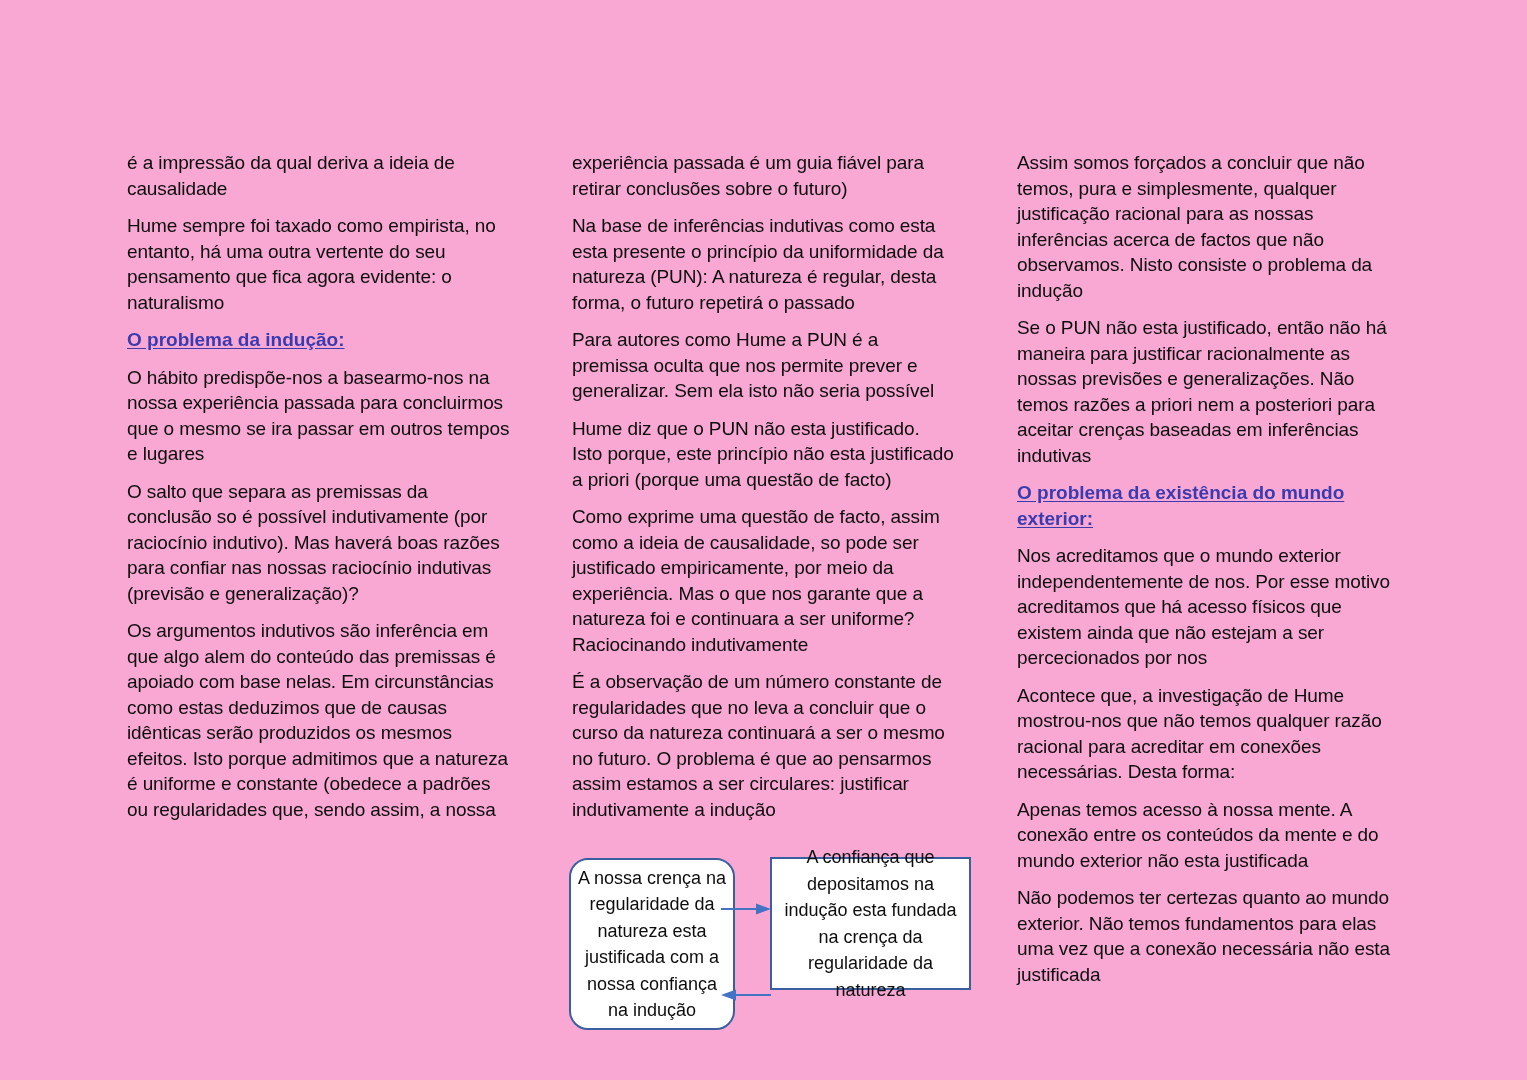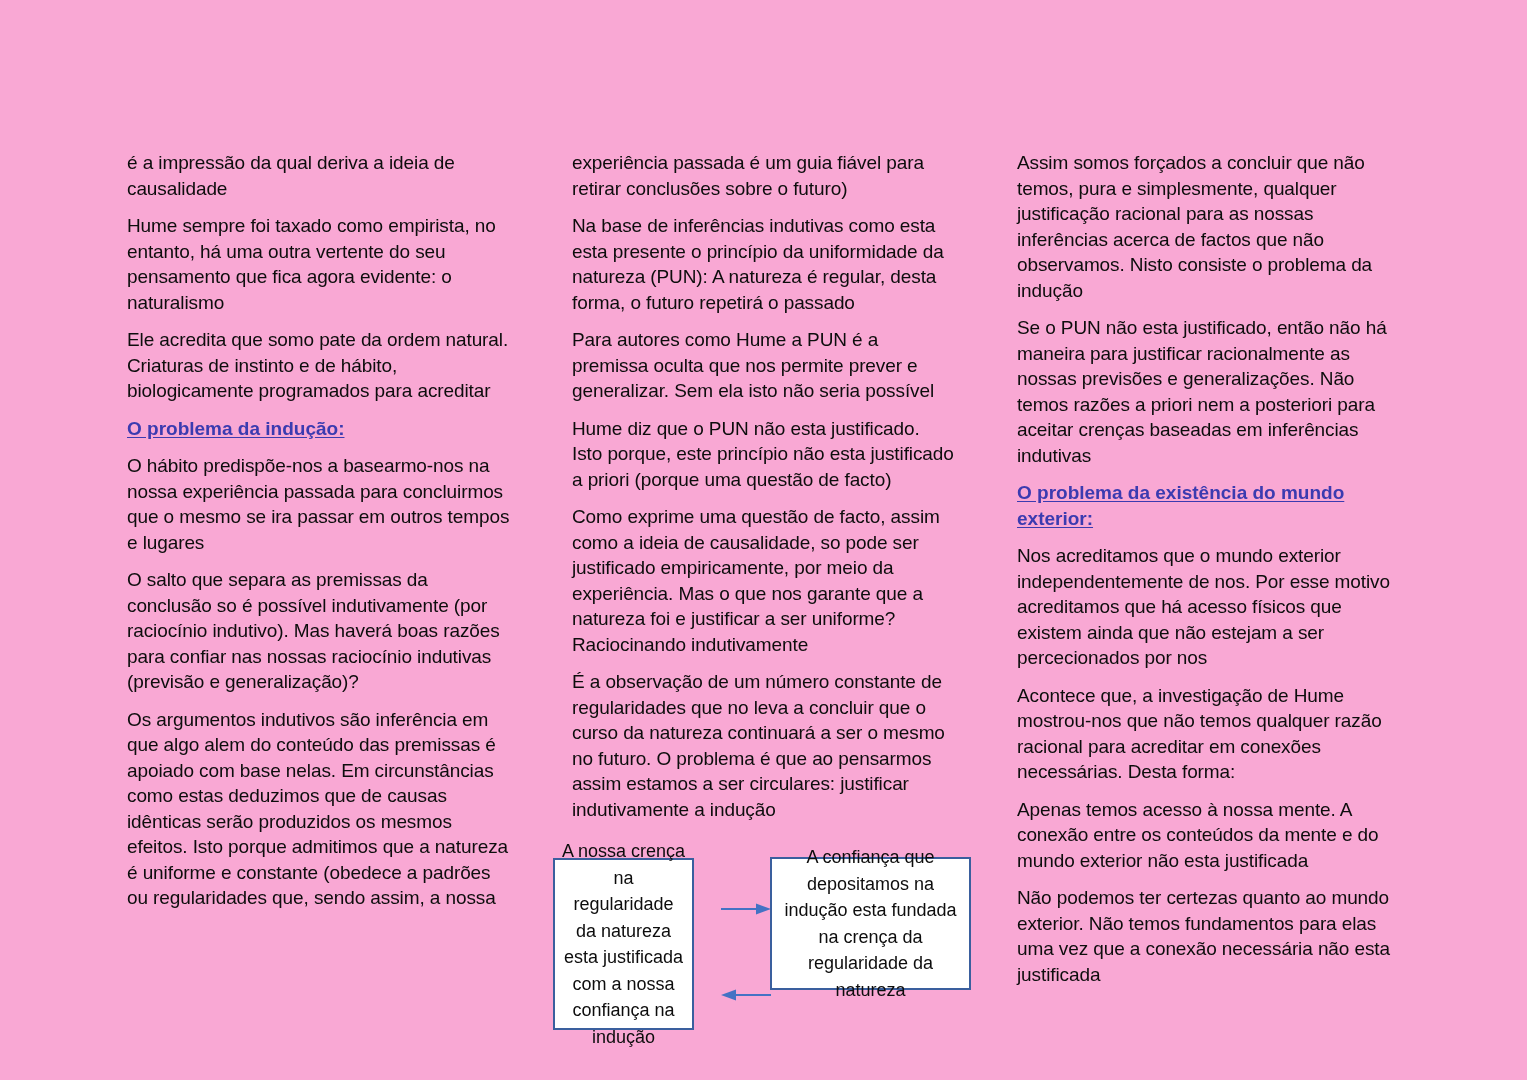--- a/index.html
+++ b/index.html
@@ -82,24 +82,25 @@
     text-align: center;
     padding: 4px 6px;
   }
   .dbox .dtext {
     font-size: 18px;
     line-height: 26.5px;
     color: #0d0d0d;
   }
 
   .dbox-left {
-    left: 0px;
+    left: 16px;
     top: 1px;
-    width: 141px;
+    width: 166px;
     height: 172px;
+    border-radius: 19px;
   }
   .dbox-right {
     left: 217px;
     top: 0px;
     width: 201px;
     height: 133px;
   }
 
   .arrow {
     position: absolute;
@@ -113,33 +114,32 @@
 </head>
 <body>
 
 <div class="page">
 
   <div class="columns">
 
     <div class="column">
       <p class="para">é a impressão da qual deriva a ideia de causalidade</p>
       <p class="para">Hume sempre foi taxado como empirista, no entanto, há uma outra vertente do seu pensamento que fica agora evidente: o naturalismo</p>
-      <p class="para">Ele acredita que somo pate da ordem natural. Criaturas de instinto e de hábito, biologicamente programados para acreditar</p>
       <span class="heading-link">O problema da indução:</span>
       <p class="para">O hábito predispõe-nos a basearmo-nos na nossa experiência passada para concluirmos que o mesmo se ira passar em outros tempos e lugares</p>
       <p class="para">O salto que separa as premissas da conclusão so é possível indutivamente (por raciocínio indutivo). Mas haverá boas razões para confiar nas nossas raciocínio indutivas (previsão e generalização)?</p>
       <p class="para">Os argumentos indutivos são inferência em que algo alem do conteúdo das premissas é apoiado com base nelas. Em circunstâncias como estas deduzimos que de causas idênticas serão produzidos os mesmos efeitos. Isto porque admitimos que a natureza é uniforme e constante (obedece a padrões ou regularidades que, sendo assim, a nossa</p>
     </div>
 
     <div class="column">
       <p class="para">experiência passada é um guia fiável para retirar conclusões sobre o futuro)</p>
       <p class="para">Na base de inferências indutivas como esta esta presente o princípio da uniformidade da natureza (PUN): A natureza é regular, desta forma, o futuro repetirá o passado</p>
       <p class="para">Para autores como Hume a PUN é a premissa oculta que nos permite prever e generalizar. Sem ela isto não seria possível</p>
       <p class="para">Hume diz que o PUN não esta justificado. Isto porque, este princípio não esta justificado a priori (porque uma questão de facto)</p>
-      <p class="para">Como exprime uma questão de facto, assim como a ideia de causalidade, so pode ser justificado empiricamente, por meio da experiência. Mas o que nos garante que a natureza foi e justificar a ser uniforme? Raciocinando indutivamente</p>
+      <p class="para">Como exprime uma questão de facto, assim como a ideia de causalidade, so pode ser justificado empiricamente, por meio da experiência. Mas o que nos garante que a natureza foi e continuara a ser uniforme? Raciocinando indutivamente</p>
       <p class="para">É a observação de um número constante de regularidades que no leva a concluir que o curso da natureza continuará a ser o mesmo no futuro. O problema é que ao pensarmos assim estamos a ser circulares: justificar indutivamente a indução</p>
     </div>
 
     <div class="column">
       <p class="para">Assim somos forçados a concluir que não temos, pura e simplesmente, qualquer justificação racional para as nossas inferências acerca de factos que não observamos. Nisto consiste o problema da indução</p>
       <p class="para">Se o PUN não esta justificado, então não há maneira para justificar racionalmente as nossas previsões e generalizações. Não temos razões a priori nem a posteriori para aceitar crenças baseadas em inferências indutivas</p>
       <span class="heading-link">O problema da existência do mundo exterior:</span>
       <p class="para">Nos acreditamos que o mundo exterior independentemente de nos. Por esse motivo acreditamos que há acesso físicos que existem ainda que não estejam a ser percecionados por nos</p>
       <p class="para">Acontece que, a investigação de Hume mostrou-nos que não temos qualquer razão racional para acreditar em conexões necessárias. Desta forma:</p>
       <p class="para">Apenas temos acesso à nossa mente. A conexão entre os conteúdos da mente e do mundo exterior não esta justificada</p>

